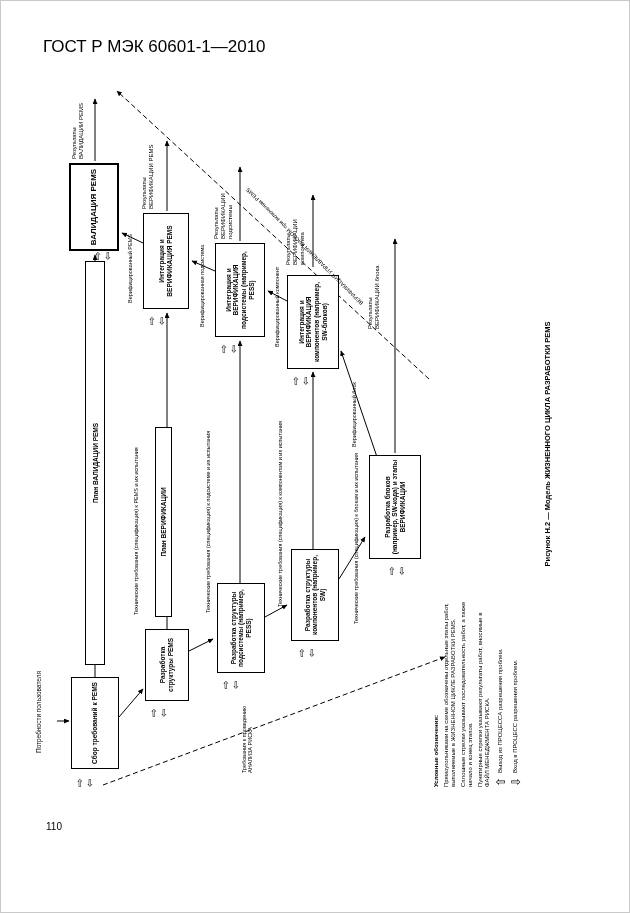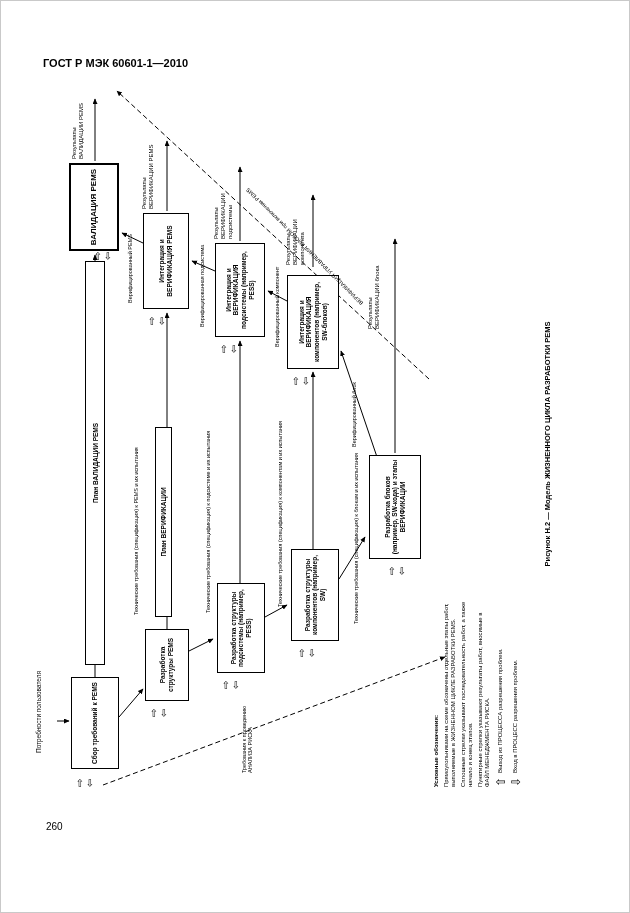--- a/index.html
+++ b/index.html
@@ -1,18 +1,18 @@
 <!DOCTYPE html>
 <html><head>
 <meta charset="utf-8">
 <style>
   html,body{margin:0;padding:0;background:#e9e9e9;}
   .page{position:relative;width:630px;height:913px;background:#fff;border:1px solid #c9c9c9;
         box-sizing:border-box;font-family:"Liberation Sans",sans-serif;color:#000;overflow:hidden;}
-  .header{position:absolute;left:42px;top:56px;font-size:11px;font-weight:bold;}
+  .header{position:absolute;left:42px;top:36px;font-size:17px;font-weight:normal;}
   .pagenum{position:absolute;left:45px;top:820px;font-size:10px;}
   .fig-wrap{position:absolute;left:28px;top:88px;width:540px;height:710px;}
   .fig-canvas{position:absolute;left:0;top:0;width:710px;height:540px;
               transform:rotate(-90deg) translate(-710px,0);transform-origin:0 0;}
   .fig-canvas svg{position:absolute;left:0;top:0;}
   .vbox{position:absolute;box-sizing:border-box;border:1.2px solid #000;background:#fff;
         display:flex;align-items:center;justify-content:center;text-align:center;
         font-weight:bold;font-size:6.5px;line-height:1.18;padding:2px;}
   .vbox.thick{border-width:2.4px;font-size:8px;}
   .plan{position:absolute;box-sizing:border-box;border:1.2px solid #000;background:#fff;
@@ -165,15 +165,15 @@
           <span class="legend-arrow">⇩</span>
           <span>Вход в ПРОЦЕСС разрешения проблем.</span>
         </div>
       </div>
 
       <div class="caption">Рисунок Н.2 — Модель ЖИЗНЕННОГО ЦИКЛА РАЗРАБОТКИ PEMS</div>
 
     </div>
   </div>
 
-  <div class="pagenum">260</div>
+  <div class="pagenum">110</div>
 
 </div>
 
 </body></html>

